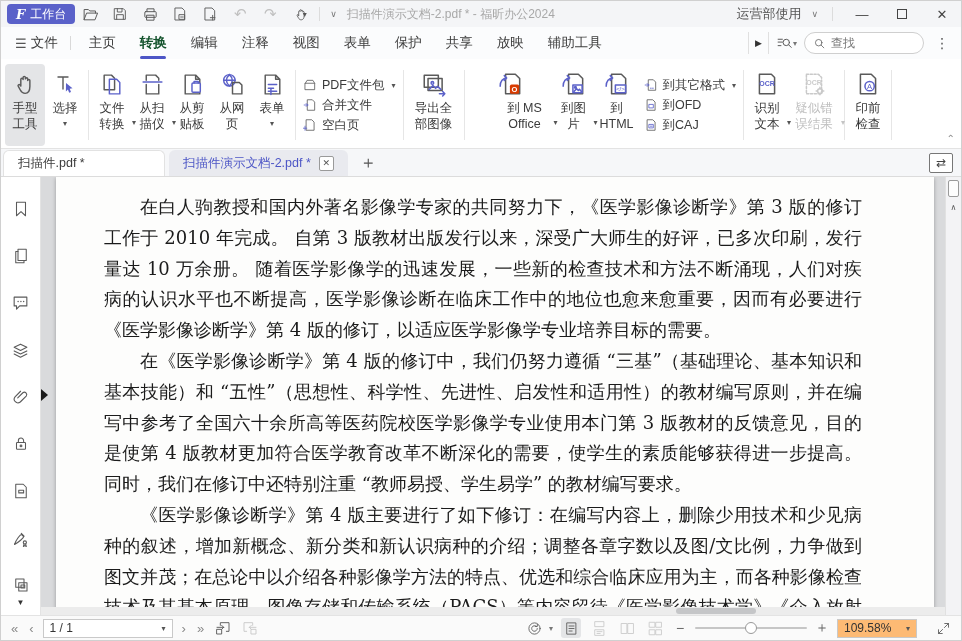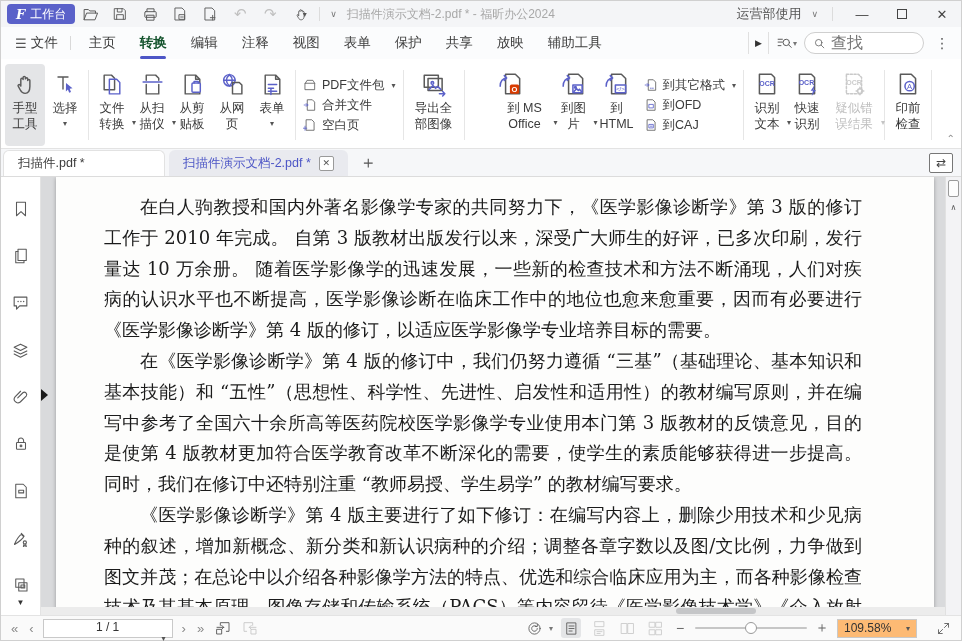--- a/index.html
+++ b/index.html
@@ -28,21 +28,21 @@
   .hamb { font-size:13px; margin:0 4px 0 6px; color:#555; }
   .file-lbl { margin-right:6px; }
   .m-sep { width:1px; height:14px; background:#d9d9d9; margin:0 6px; }
   .menu-item { padding:8px 12px; position:relative; white-space:nowrap; }
   .menu-item.active { color:#14532d; font-weight:bold; }
   .menu-item.active::after { content:""; position:absolute; left:50%; transform:translateX(-50%); bottom:1px; width:26px; height:3px; background:#4d56c6; border-radius:2px; }
   .mb-right { margin-left:auto; display:flex; align-items:center; gap:7px; }
   .overflow-arrow { font-size:9px; color:#333; border-left:1px solid #e0e0e0; border-right:1px solid #e0e0e0; padding:6px 6px; }
   .searchlist { display:flex; align-items:center; color:#555; }
   .search-pill { width:120px; height:22px; border:1px solid #cfcfcf; border-radius:11px; display:flex; align-items:center; padding:0 8px; gap:5px; background:#fff; }
-  .search-pill input { border:none; outline:none; width:80px; font-size:16px; color:#444; background:transparent; font-family:"Liberation Sans", sans-serif; }
+  .search-pill input { border:none; outline:none; width:80px; font-size:12px; color:#444; background:transparent; font-family:"Liberation Sans", sans-serif; }
   .dots { font-size:14px; color:#555; padding:0 4px; }
 
   
   .ribbon { height:90px; background:#fff; border-bottom:1px solid #e3e3e3; display:flex; align-items:stretch; padding:5px 2px 2px 4px; flex:none; position:relative; }
   .rbtn { display:flex; flex-direction:column; align-items:center; padding:4px 6px 0; border-radius:4px; font-size:12.5px; line-height:16px; color:#3a3a3a; text-align:center; }
   .rbtn.selected { background:#e4e5e7; }
   .rbtn.disabled { color:#bfbfbf; }
   .ricon { height:32px; display:flex; align-items:center; justify-content:center; }
   .rlab { position:relative; }
   .rlab .dd { position:absolute; right:-10px; bottom:1px; font-size:8px; color:#555; }
@@ -82,21 +82,21 @@
   .hscroll { position:absolute; left:0; right:0; bottom:0; height:8px; background:#ececec; }
   .hthumb { position:absolute; left:635px; width:80px; top:1px; height:6px; background:#c5c6c8; border-radius:3px; }
 
   .vscroll { width:16px; background:#f3f3f5; border-left:1px solid #e1e1e1; flex:none; position:relative; }
   .vthumb { position:absolute; left:2px; top:3px; width:11px; height:17px; background:#fdfdfd; border:1px solid #9a9a9a; border-radius:2px; }
   .vup { position:absolute; top:26px; left:0; width:100%; text-align:center; font-size:8px; color:#555; }
 
   
   .statusbar { height:25px; background:#fafafa; border-top:1px solid #e3e3e3; display:flex; align-items:center; padding:0 8px; gap:7px; flex:none; font-size:12px; color:#666; }
   .nav-g { font-size:13px; color:#8a8a8a; padding:0 2px; }
-  .pagebox { width:130px; height:19px; border:1px solid #c9c9c9; background:#fff; display:flex; align-items:center; padding:0 6px; color:#333;flex-direction:column; }
+  .pagebox { width:130px; height:19px; border:1px solid #c9c9c9; background:#fff; display:flex; align-items:center; padding:0 6px; color:#333; }
   .pagebox .dd, .zoombox .dd { margin-left:auto; font-size:8px; color:#555; }
   .sb-icon { display:flex; align-items:center; justify-content:center; width:20px; height:20px; }
   .sb-icon.activebg { background:#e4e5e7; border-radius:3px; }
   .sb-right { margin-left:auto; display:flex; align-items:center; gap:8px; }
   .slider { width:112px; height:14px; position:relative; display:flex; align-items:center; }
   .slider .track { width:100%; height:2px; background:#c6c6c6; border-radius:1px; }
   .slider .thumb { position:absolute; left:50%; transform:translateX(-50%); width:12px; height:12px; border-radius:50%; background:#fff; border:1px solid #999; }
   .zoombox { width:80px; height:19px; border:1px solid #c9c9c9; background:#fdba74; display:flex; align-items:center; padding:0 6px; color:#333; }
   .pm { font-size:14px; color:#666; width:14px; text-align:center; }
 </style>
@@ -374,30 +374,20 @@
     <div class="rsep"></div>
     <div class="rbtn">
       <div class="ricon">
           <svg width="26" height="26" viewBox="0 0 24 24">
             <path class="ic" d="M5 3h11l3 3v15H5z"></path>
             <text x="12" y="13.5" font-size="6.5" fill="#5b61c9" text-anchor="middle" font-weight="bold" font-family="Liberation Sans, sans-serif">OCR</text>
           </svg>
         </div>
       <div class="rlab" style="width:28px;"><span>识别文本</span><span class="dd">▾</span></div>
     </div>
-    <div class="rbtn">
-      <div class="ricon">
-          <svg width="26" height="26" viewBox="0 0 24 24">
-            <path class="ic" d="M5 3h11l3 3v15H5z"></path>
-            <text x="11.5" y="12.5" font-size="6.5" fill="#5b61c9" text-anchor="middle" font-weight="bold" font-family="Liberation Sans, sans-serif">OCR</text>
-            <path class="fillb" d="M19 13l-3.6 5.2h2.1L16.4 23l3.8-5.4h-2.1z"></path>
-          </svg>
-        </div>
-      <div class="rlab" style="width:28px;"><span>快速识别</span></div>
-    </div>
     <div class="rbtn disabled">
       <div class="ricon">
           <svg width="26" height="26" viewBox="0 0 24 24">
             <path class="icg" d="M5 3h11l3 3v15H5z" stroke-dasharray="2 1.5"></path>
             <text x="12" y="12.5" font-size="6.5" fill="#cccccc" text-anchor="middle" font-weight="bold" font-family="Liberation Sans, sans-serif">OCR</text>
             <circle class="icg" cx="17.5" cy="18.5" r="2.2"></circle>
             <path class="icg" d="M17.5 15v1M17.5 21v1M14 18.5h1M20 18.5h1"></path>
           </svg>
         </div>
       <div class="rlab" style="width:42px;"><span>疑似错误结果</span><span class="dd">▾</span></div>

